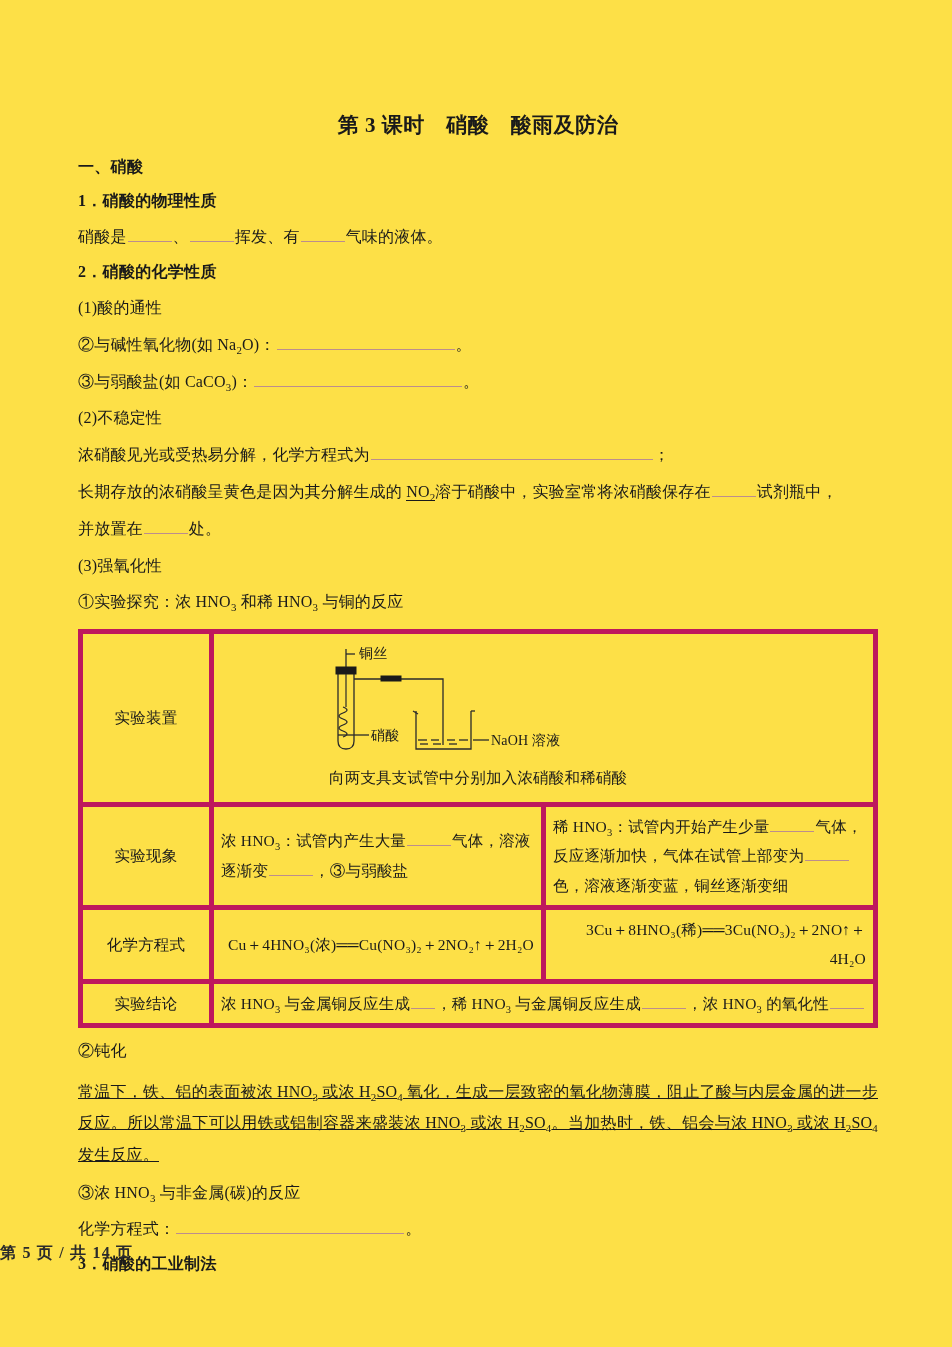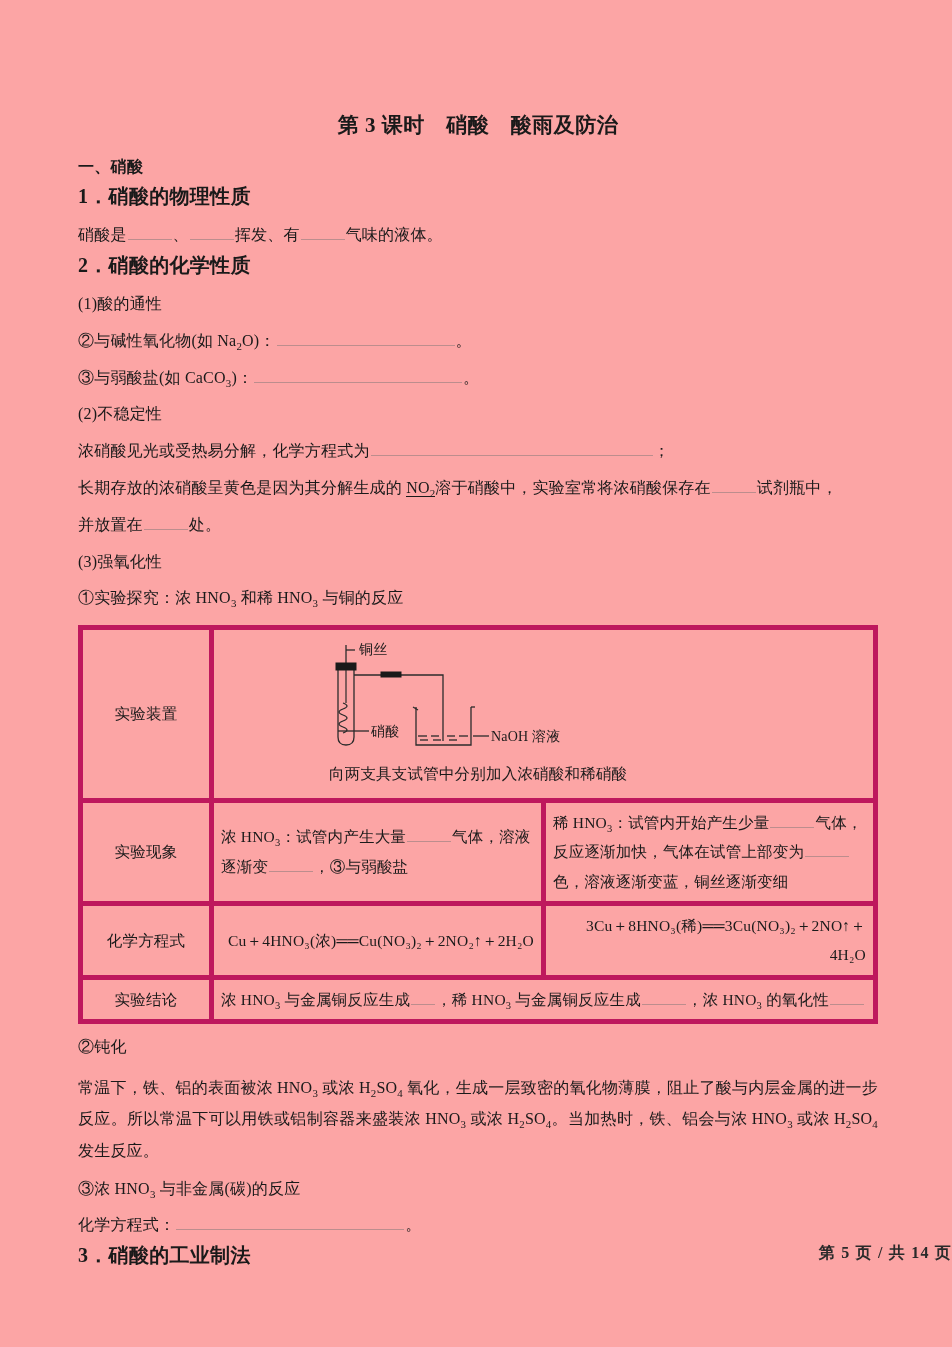--- a/index.html
+++ b/index.html
@@ -9,21 +9,21 @@
   }
   body {
     font-family: "Liberation Serif", "DejaVu Serif", serif;
     color: #1a1a1a;
   }
   #page {
     position: relative;
     width: 952px;
     height: 1347px;
     margin: 0 auto;
-    background: #fca5a5;
+    background: #fde047;
     box-sizing: border-box;
     padding: 0;
     overflow: hidden;
   }
   .content {
     position: absolute;
     left: 78px;
     top: 0;
     width: 800px;
   }
@@ -42,39 +42,40 @@
 
   
   .h-section {
     font-size: 16px;
     font-weight: bold;
     margin-top: 16px;
     line-height: 1.5;
     letter-spacing: 0.3px;
   }
   .h-num {
-    font-size: 20px;
+    font-size: 16px;
     font-weight: bold;
-    margin-top: 2px;
+    margin-top: 10px;
     line-height: 1.5;
     letter-spacing: 0.3px;
   }
   .para {
     font-size: 16px;
     margin-top: 12px;
     line-height: 1.55;
     letter-spacing: 0.2px;
   }
   .para.tight { margin-top: 11px; }
   .block {
     font-size: 16px;
     margin-top: 12px;
     line-height: 1.95;
     letter-spacing: 0.2px;
     text-align: justify;
+    text-decoration: underline;
   }
 
   
   .blank {
     display: inline-block;
     border-bottom: 1.3px solid #bc8d8d;
     vertical-align: baseline;
     height: 1em;
     margin: 0 1px;
   }
@@ -141,21 +142,21 @@
     display: block;
     margin-left: 100px;
   }
 
   
   .footer {
     position: absolute;
     left: 0;
     top: 1243px;
     width: 952px;
-    text-align: right;
+    text-align: left;
     font-size: 16px;
     font-weight: bold;
     letter-spacing: 1.2px;
     color: #2b2b2b;
   }
   .nowrap { white-space: nowrap; }
 </style>
 </head>
 <body>
 

